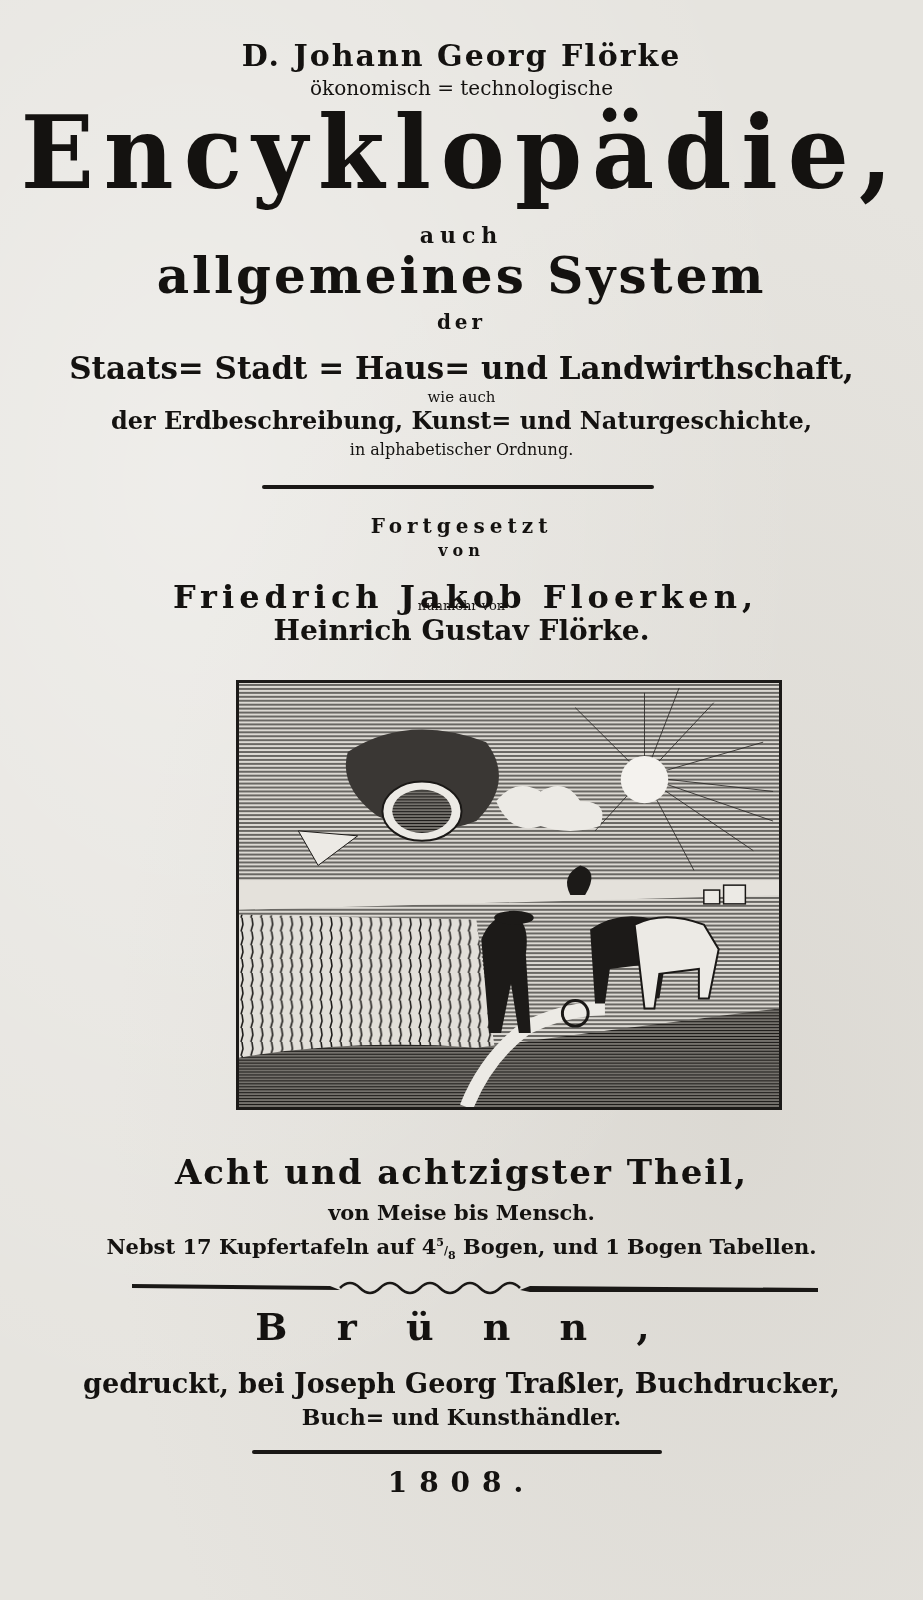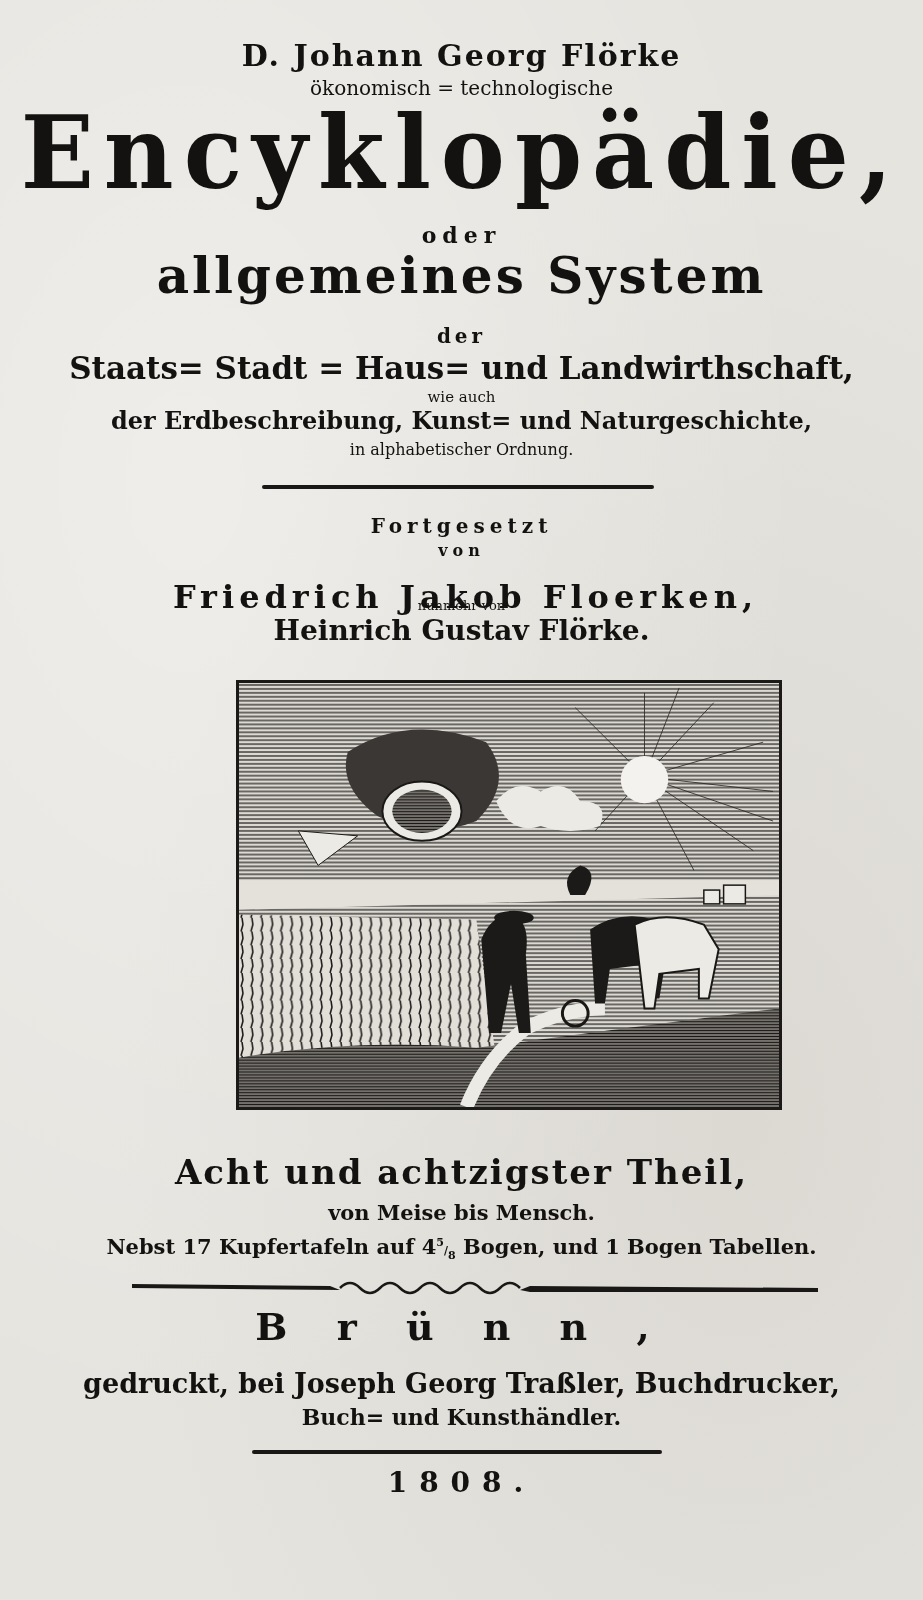--- a/index.html
+++ b/index.html
@@ -25,23 +25,23 @@
     .plate svg { width: 100%; height: 100%; display: block; }
   </style>
 </head>
 <body>
 
 <div class="page">
 
   <div class="line bold" style="top:38px;font-size:30px;letter-spacing:2px;">D. Johann Georg Flörke</div>
   <div class="line" style="top:76px;font-size:20px;">ökonomisch = technologische</div>
   <div class="line blk" style="top:98px;font-size:96px;letter-spacing:10px;line-height:110px;transform:scaleY(1.05);">Encyklopädie,</div>
-  <div class="line bold" style="top:222px;font-size:22px;letter-spacing:6px;">oder</div>
+  <div class="line bold" style="top:222px;font-size:22px;letter-spacing:6px;">auch</div>
   <div class="line blk" style="top:246px;font-size:50px;letter-spacing:3px;">allgemeines System</div>
-  <div class="line bold" style="top:324px;font-size:20px;letter-spacing:4px;">der</div>
+  <div class="line bold" style="top:310px;font-size:20px;letter-spacing:4px;">der</div>
   <div class="line blk" style="top:350px;font-size:31px;">Staats= Stadt = Haus= und Landwirthschaft,</div>
   <div class="line" style="top:388px;font-size:15px;">wie auch</div>
   <div class="line bold" style="top:406px;font-size:24px;">der Erdbeschreibung, Kunst= und Naturgeschichte,</div>
   <div class="line" style="top:440px;font-size:16px;">in alphabetischer Ordnung.</div>
 
   <div class="rule" style="left:262px;width:392px;top:485px;"></div>
 
   <div class="line bold" style="top:514px;font-size:20px;letter-spacing:5px;">Fortgesetzt</div>
   <div class="line bold" style="top:541px;font-size:16px;letter-spacing:5px;">von</div>
   <div class="line blk" style="top:578px;font-size:32px;letter-spacing:5px;padding-left:8px;">Friedrich Jakob Floerken,</div>

